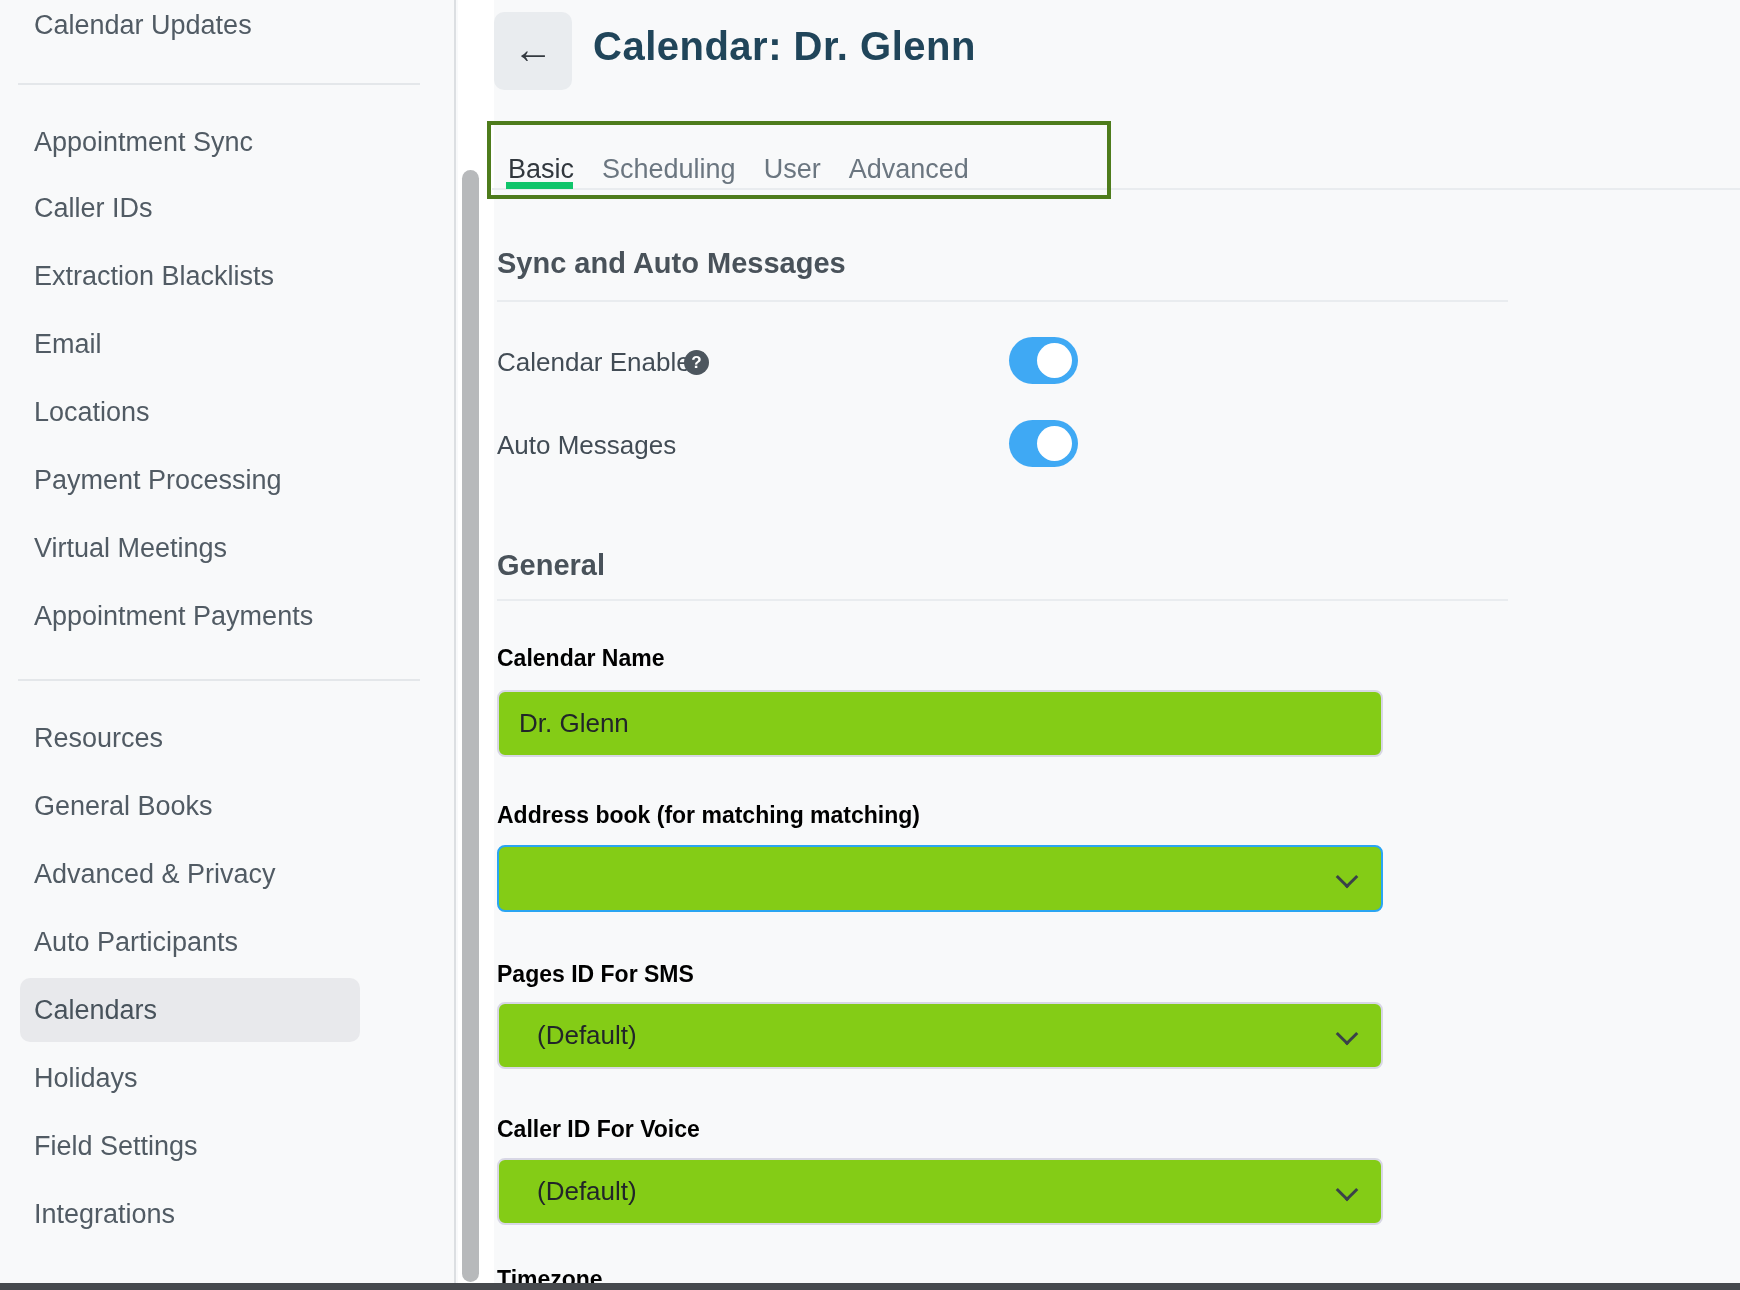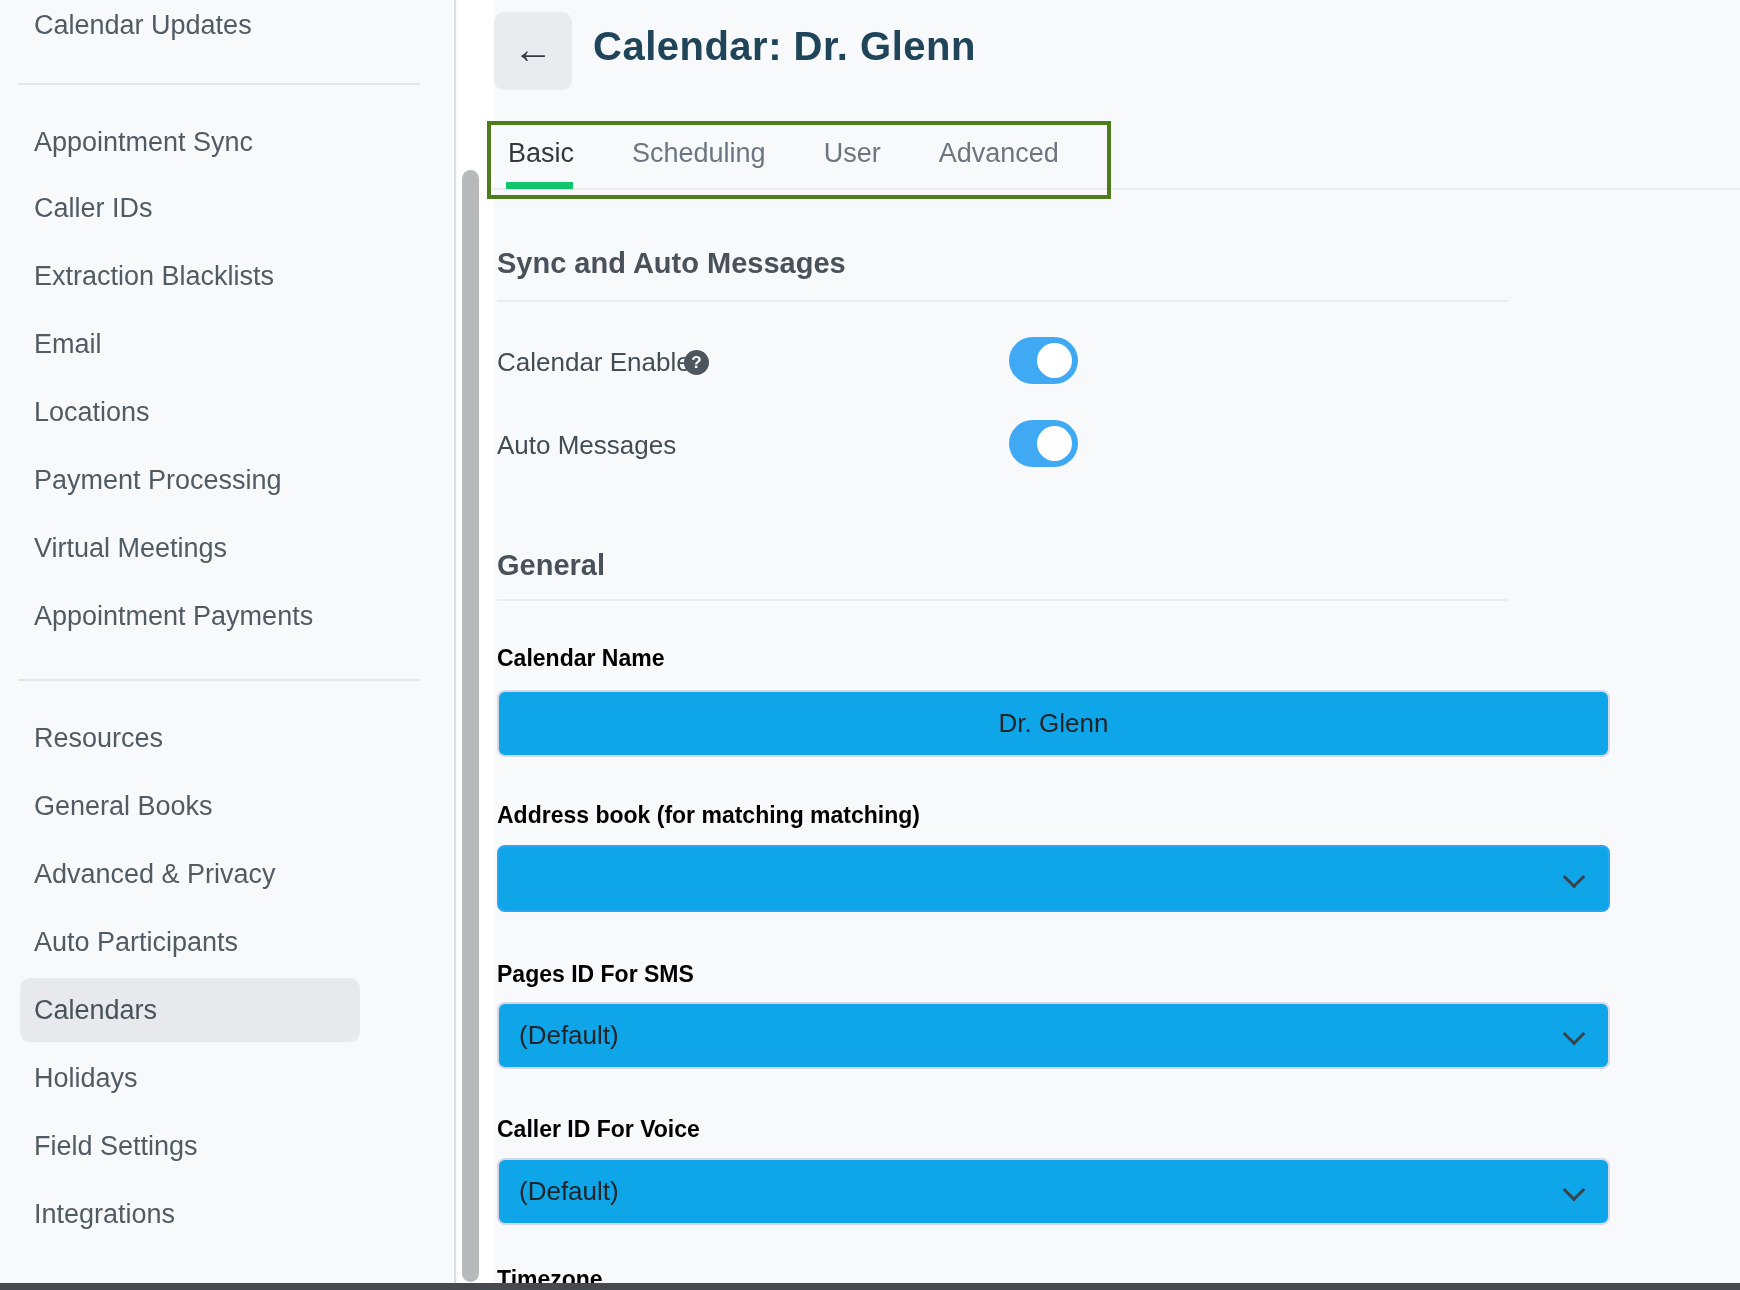--- a/index.html
+++ b/index.html
@@ -23,41 +23,41 @@
   .scroll-thumb{left:462px;top:170px;width:17px;height:1112px;border-radius:9px;background:#b7b9bb;}
 
   
   .back-btn{left:494px;top:12px;width:78px;height:78px;background:#e9ecef;border-radius:10px;
     display:flex;align-items:center;justify-content:center;cursor:pointer;}
   .back-btn .arrow{font-size:40px;color:#343a40;line-height:1;margin-top:-4px;}
   .page-title{left:593px;top:24px;font-size:40px;font-weight:700;color:#20455a;letter-spacing:0.5px;}
 
   
   .tabstrip-line{left:492px;top:188px;width:1248px;height:2px;background:#e9ecef;}
-  .tabs{left:508px;top:121px;height:64px;display:flex;gap:58px;align-items:center;}
+  .tabs{left:508px;top:121px;height:64px;display:flex;gap:28px;align-items:flex-end;}
   .tab{font-size:27px;color:#6b7680;cursor:pointer;white-space:nowrap;}
   .tab.active{color:#32383e;}
   .tab-underline{left:506px;top:182px;width:67px;height:7px;background:var(--tab-green,#10c56b);}
   .annotation-box{left:487px;top:121px;width:616px;height:70px;border:4px solid var(--annotation-green,#4e7c1c);box-sizing:content-box;pointer-events:none;}
 
   
   .section-title{left:497px;font-size:29px;font-weight:600;color:#49525a;}
   .hr{left:497px;width:1011px;height:2px;background:#e9ecef;}
   .row-label{left:497px;font-size:26px;color:#424c55;}
   .help-icon{left:684px;width:25px;height:25px;border-radius:50%;background:#4d565e;color:#fff;
     font-size:17px;font-weight:700;text-align:center;line-height:25px;cursor:pointer;}
   .toggle{left:1009px;width:69px;height:47px;border-radius:24px;background:var(--toggle-blue,#3fa9f4);cursor:pointer;}
   .toggle .knob{position:absolute;right:6px;top:6px;width:35px;height:35px;border-radius:50%;background:#fff;}
 
   .field-label{left:497px;font-size:23px;font-weight:700;color:#000000;}
-  .control{left:497px;width:1113px;height:67px;box-sizing:border-box;background:#0ea5e9;
-    border:2px solid #d8d7e5;border-radius:8px;font-size:26px;color:#212529;text-align:center;}
+  .control{left:497px;width:886px;height:67px;box-sizing:border-box;background:#84cc16;
+    border:2px solid #d8d7e5;border-radius:8px;font-size:26px;color:#212529;}
   input.control{padding:0 20px;outline:none;font-family:"Liberation Sans",sans-serif;}
   .select{cursor:pointer;}
-  .select .val{position:absolute;left:20px;top:0;height:63px;line-height:63px;color:#212529;}
+  .select .val{position:absolute;left:38px;top:0;height:63px;line-height:63px;color:#212529;}
   .select .chev{position:absolute;right:26px;top:22px;width:13px;height:13px;
     border-right:3px solid #3a4249;border-bottom:3px solid #3a4249;transform:rotate(45deg);}
   .select.focus{border-color:var(--focus-blue,#2aa5f2);}
 
   .bottom-bar{left:0;top:1283px;width:1740px;height:7px;background:#46494d;}
 </style>
 </head>
 <body>
 
 <aside class="abs sidebar">

